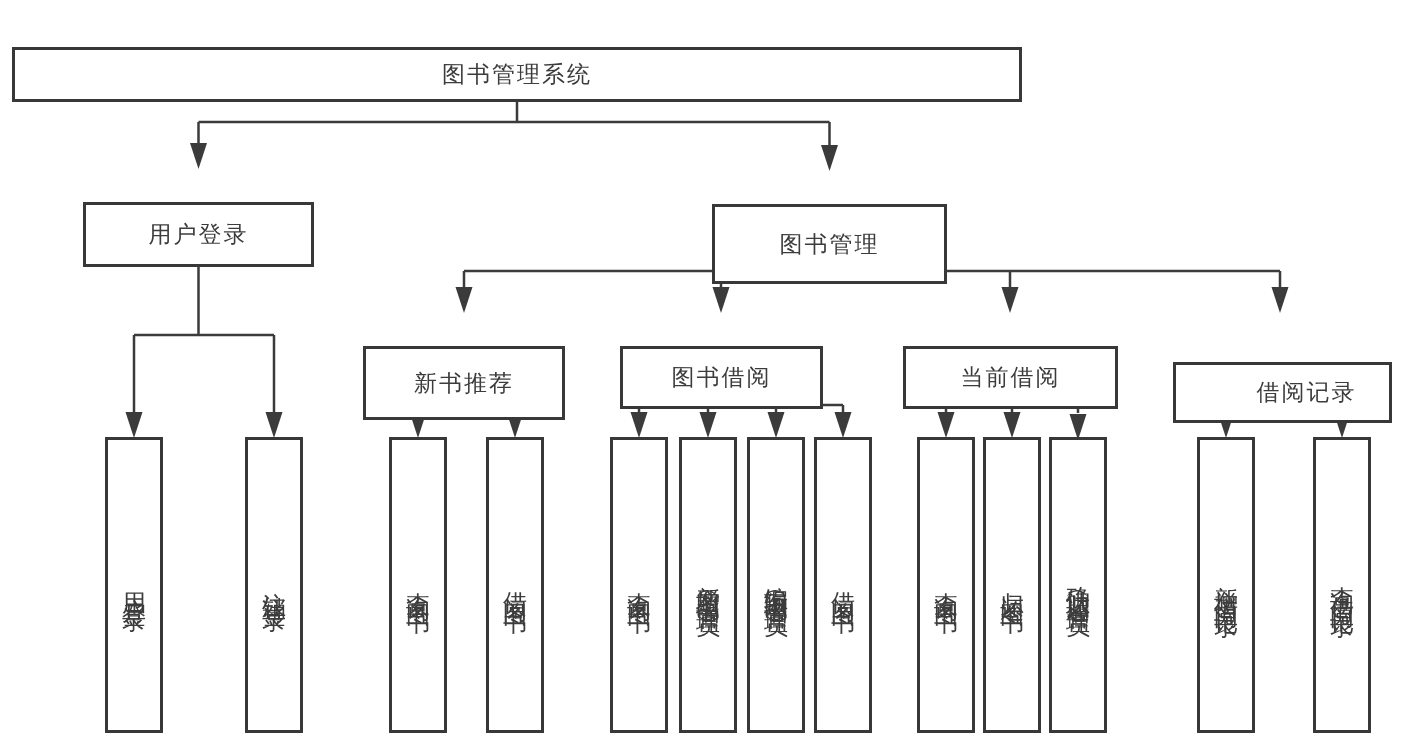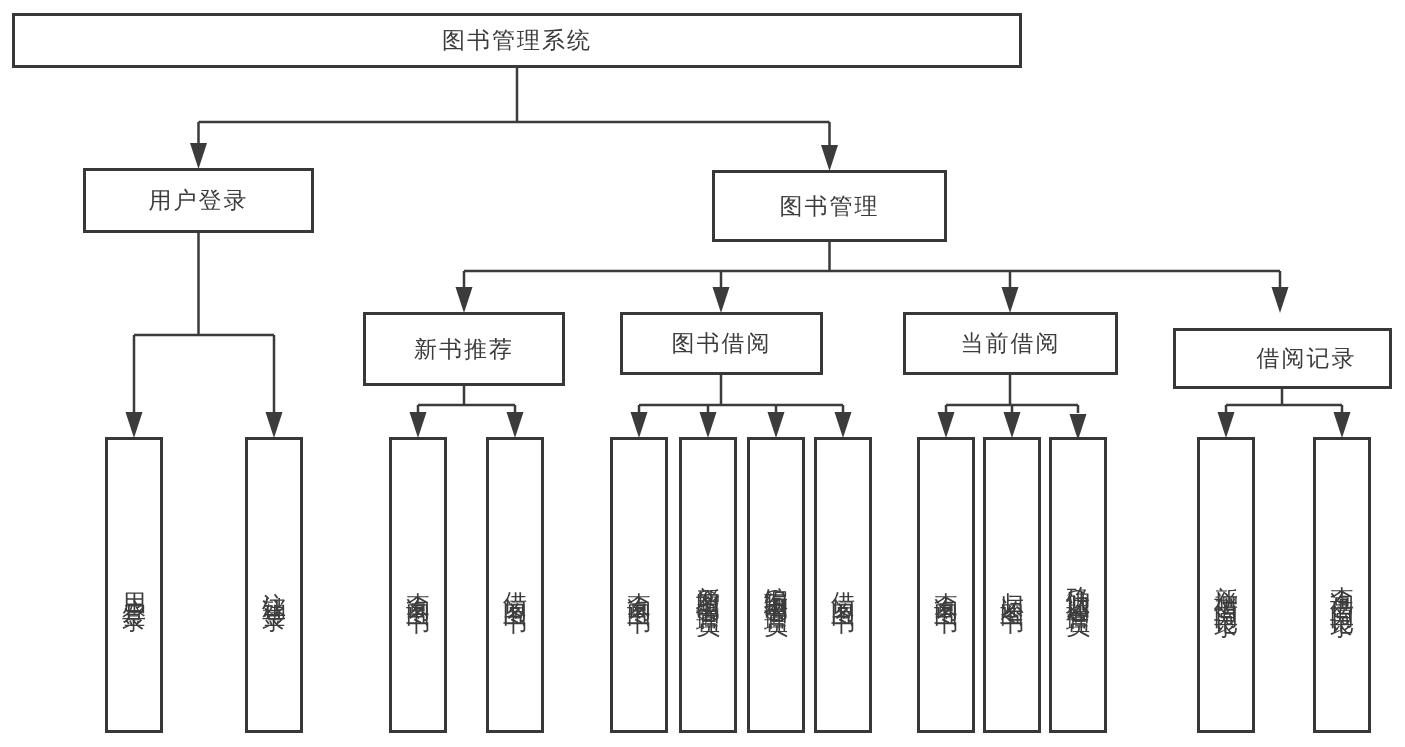--- a/index.html
+++ b/index.html
@@ -26,20 +26,21 @@
     box-sizing: border-box;
     background: #ffffff;
     border: 3px solid #383838;
     display: flex;
     align-items: center;
     justify-content: center;
     font-size: 23px;
     letter-spacing: 2px;
     color: #3c3c3c;
     z-index: 2;
+    margin-top: 34px;
   }
   .vbox {
     position: absolute;
     box-sizing: border-box;
     background: #ffffff;
     border: 3px solid #383838;
     width: 58px;
     top: 437px;
     height: 296px;
     z-index: 2;
@@ -126,21 +127,21 @@
     <g>
       <path class="wire" d="M1282,375 V405 M1226,405 H1342 M1226,405 V413 M1342,405 V413"></path>
       <polygon class="arrow" points="1226,438 1217.5,412 1234.5,412"></polygon>
       <polygon class="arrow" points="1342,438 1333.5,412 1350.5,412"></polygon>
     </g>
   </svg>
 
   <div class="hbox" style="left:12px; top:13px; width:1010px; height:55px;">图书管理系统</div>
 
   <div class="hbox" style="left:83px; top:168px; width:231px; height:65px;">用户登录</div>
-  <div class="hbox" style="left:712px; top:170px; width:235px; height:72px;">图书管理</div>
+  <div class="hbox" style="left:712px; top:170px; width:235px; height:80px;">图书管理</div>
 
   <div class="hbox" style="left:363px; top:312px; width:202px; height:74px;">新书推荐</div>
   <div class="hbox" style="left:620px; top:312px; width:203px; height:63px;">图书借阅</div>
   <div class="hbox" style="left:903px; top:312px; width:215px; height:63px;">当前借阅</div>
   <div class="hbox" style="left:1173px; top:328px; width:219px; height:61px;padding-left:48px;">借阅记录</div>
 
   <div class="vbox" style="left:105px;">用户登录</div>
   <div class="vbox" style="left:245px;">注销登录</div>
 
   <div class="vbox" style="left:389px;">查询图书</div>

